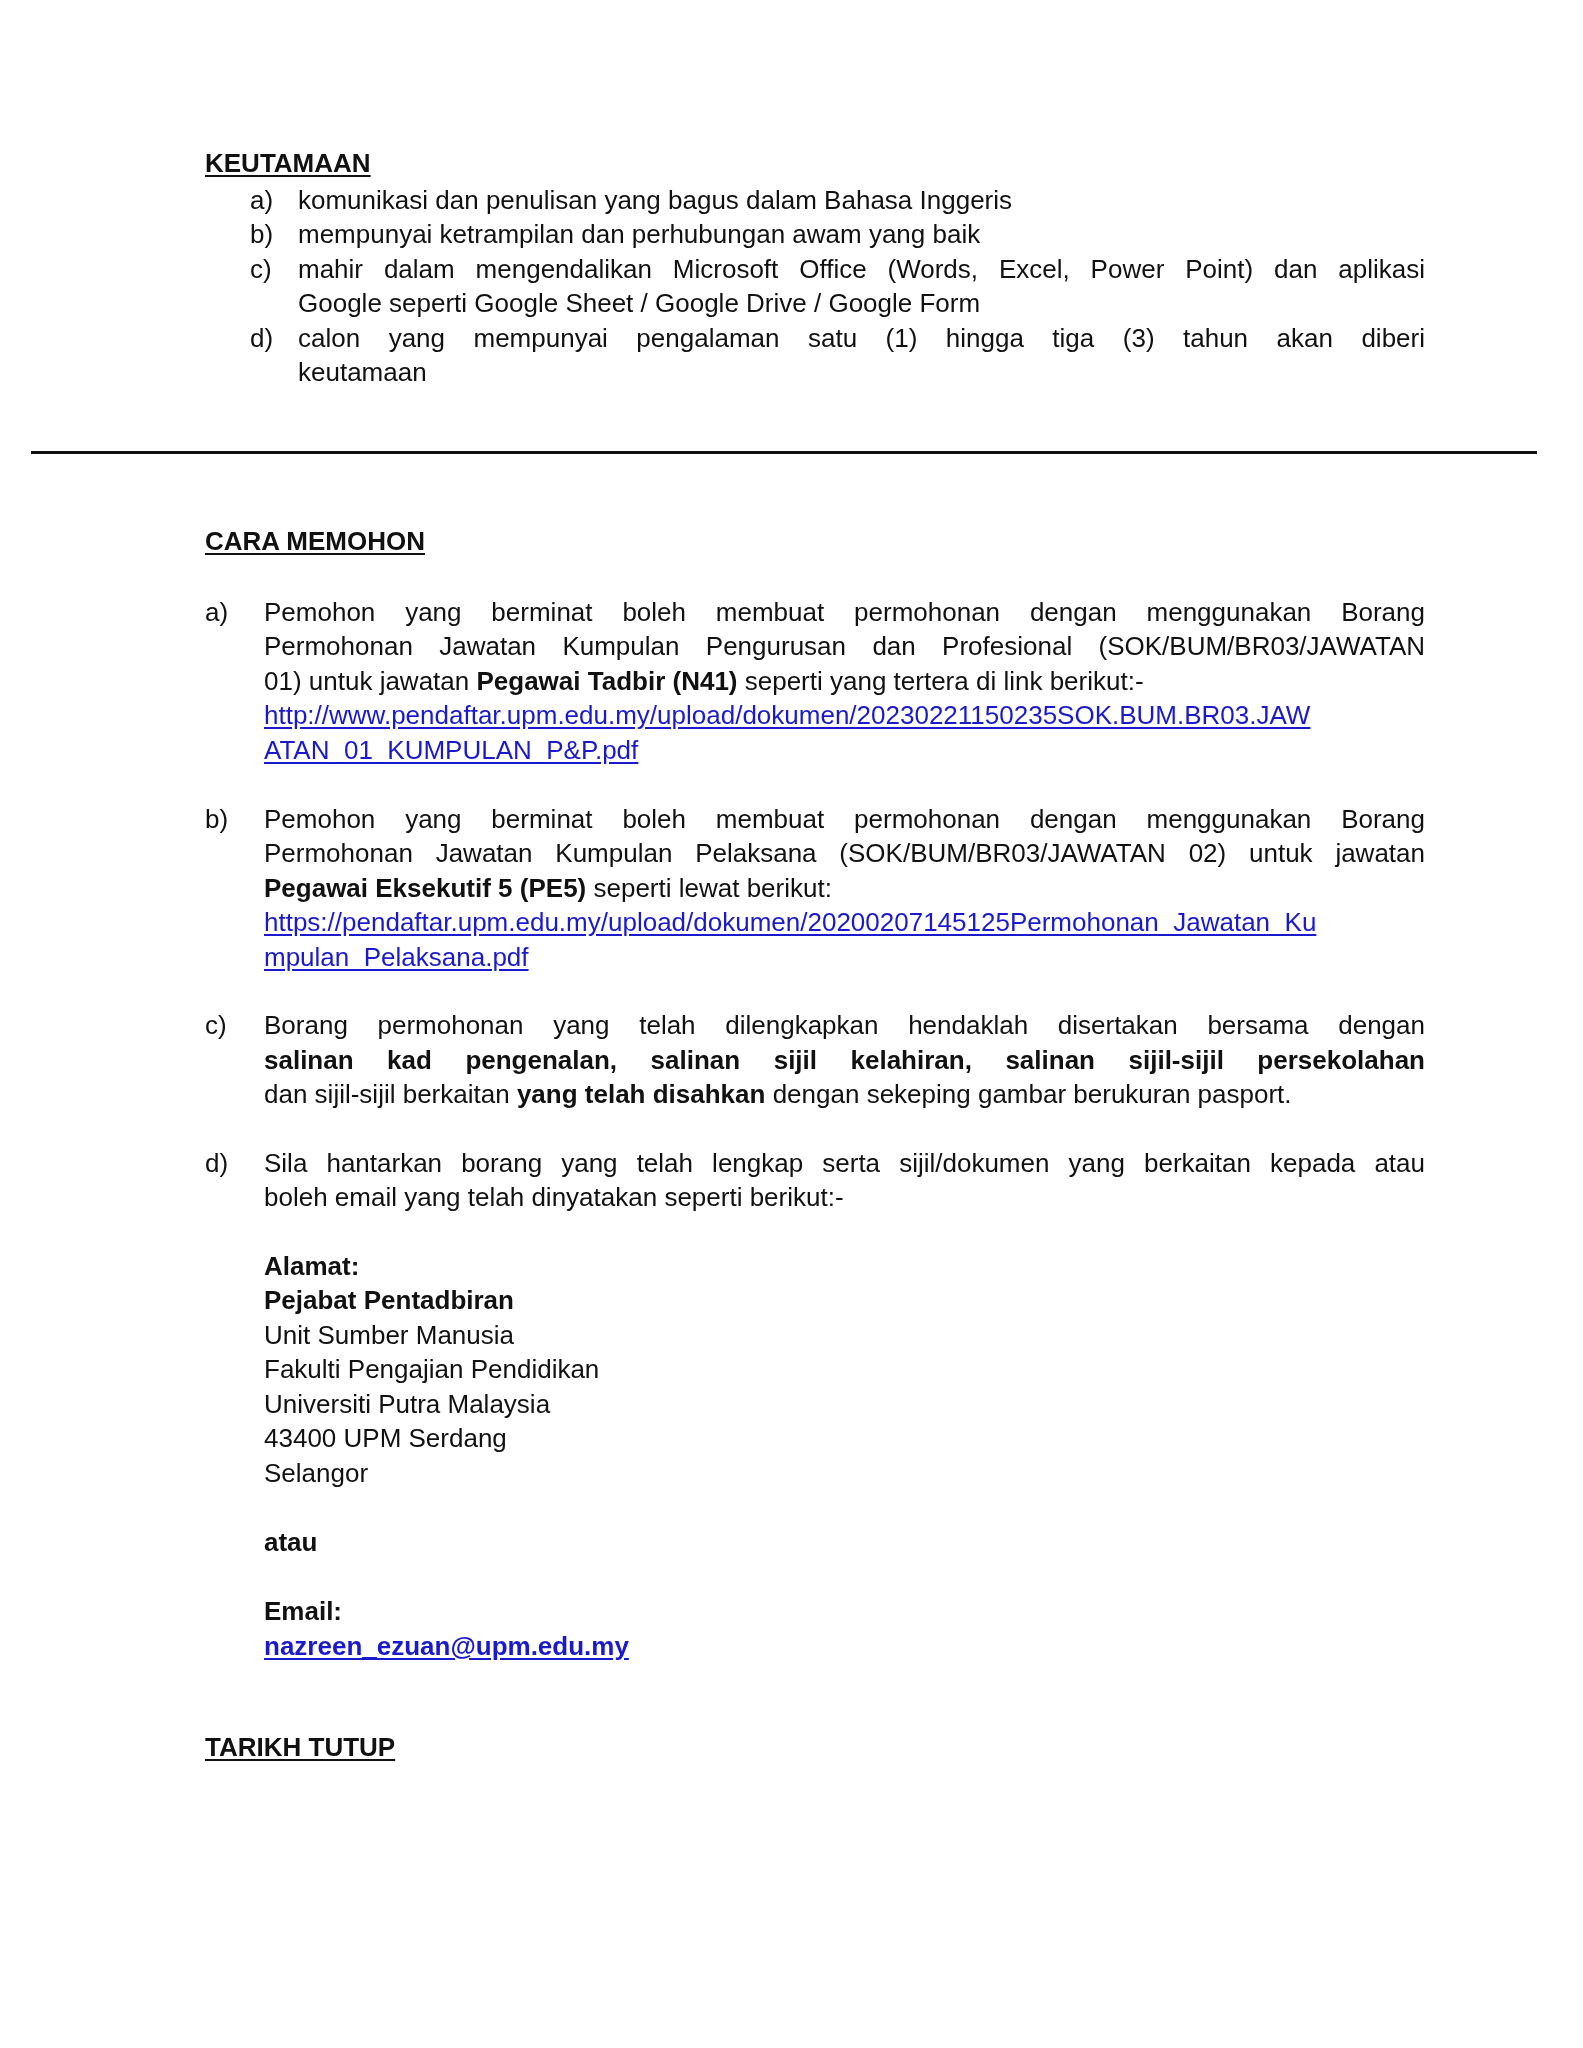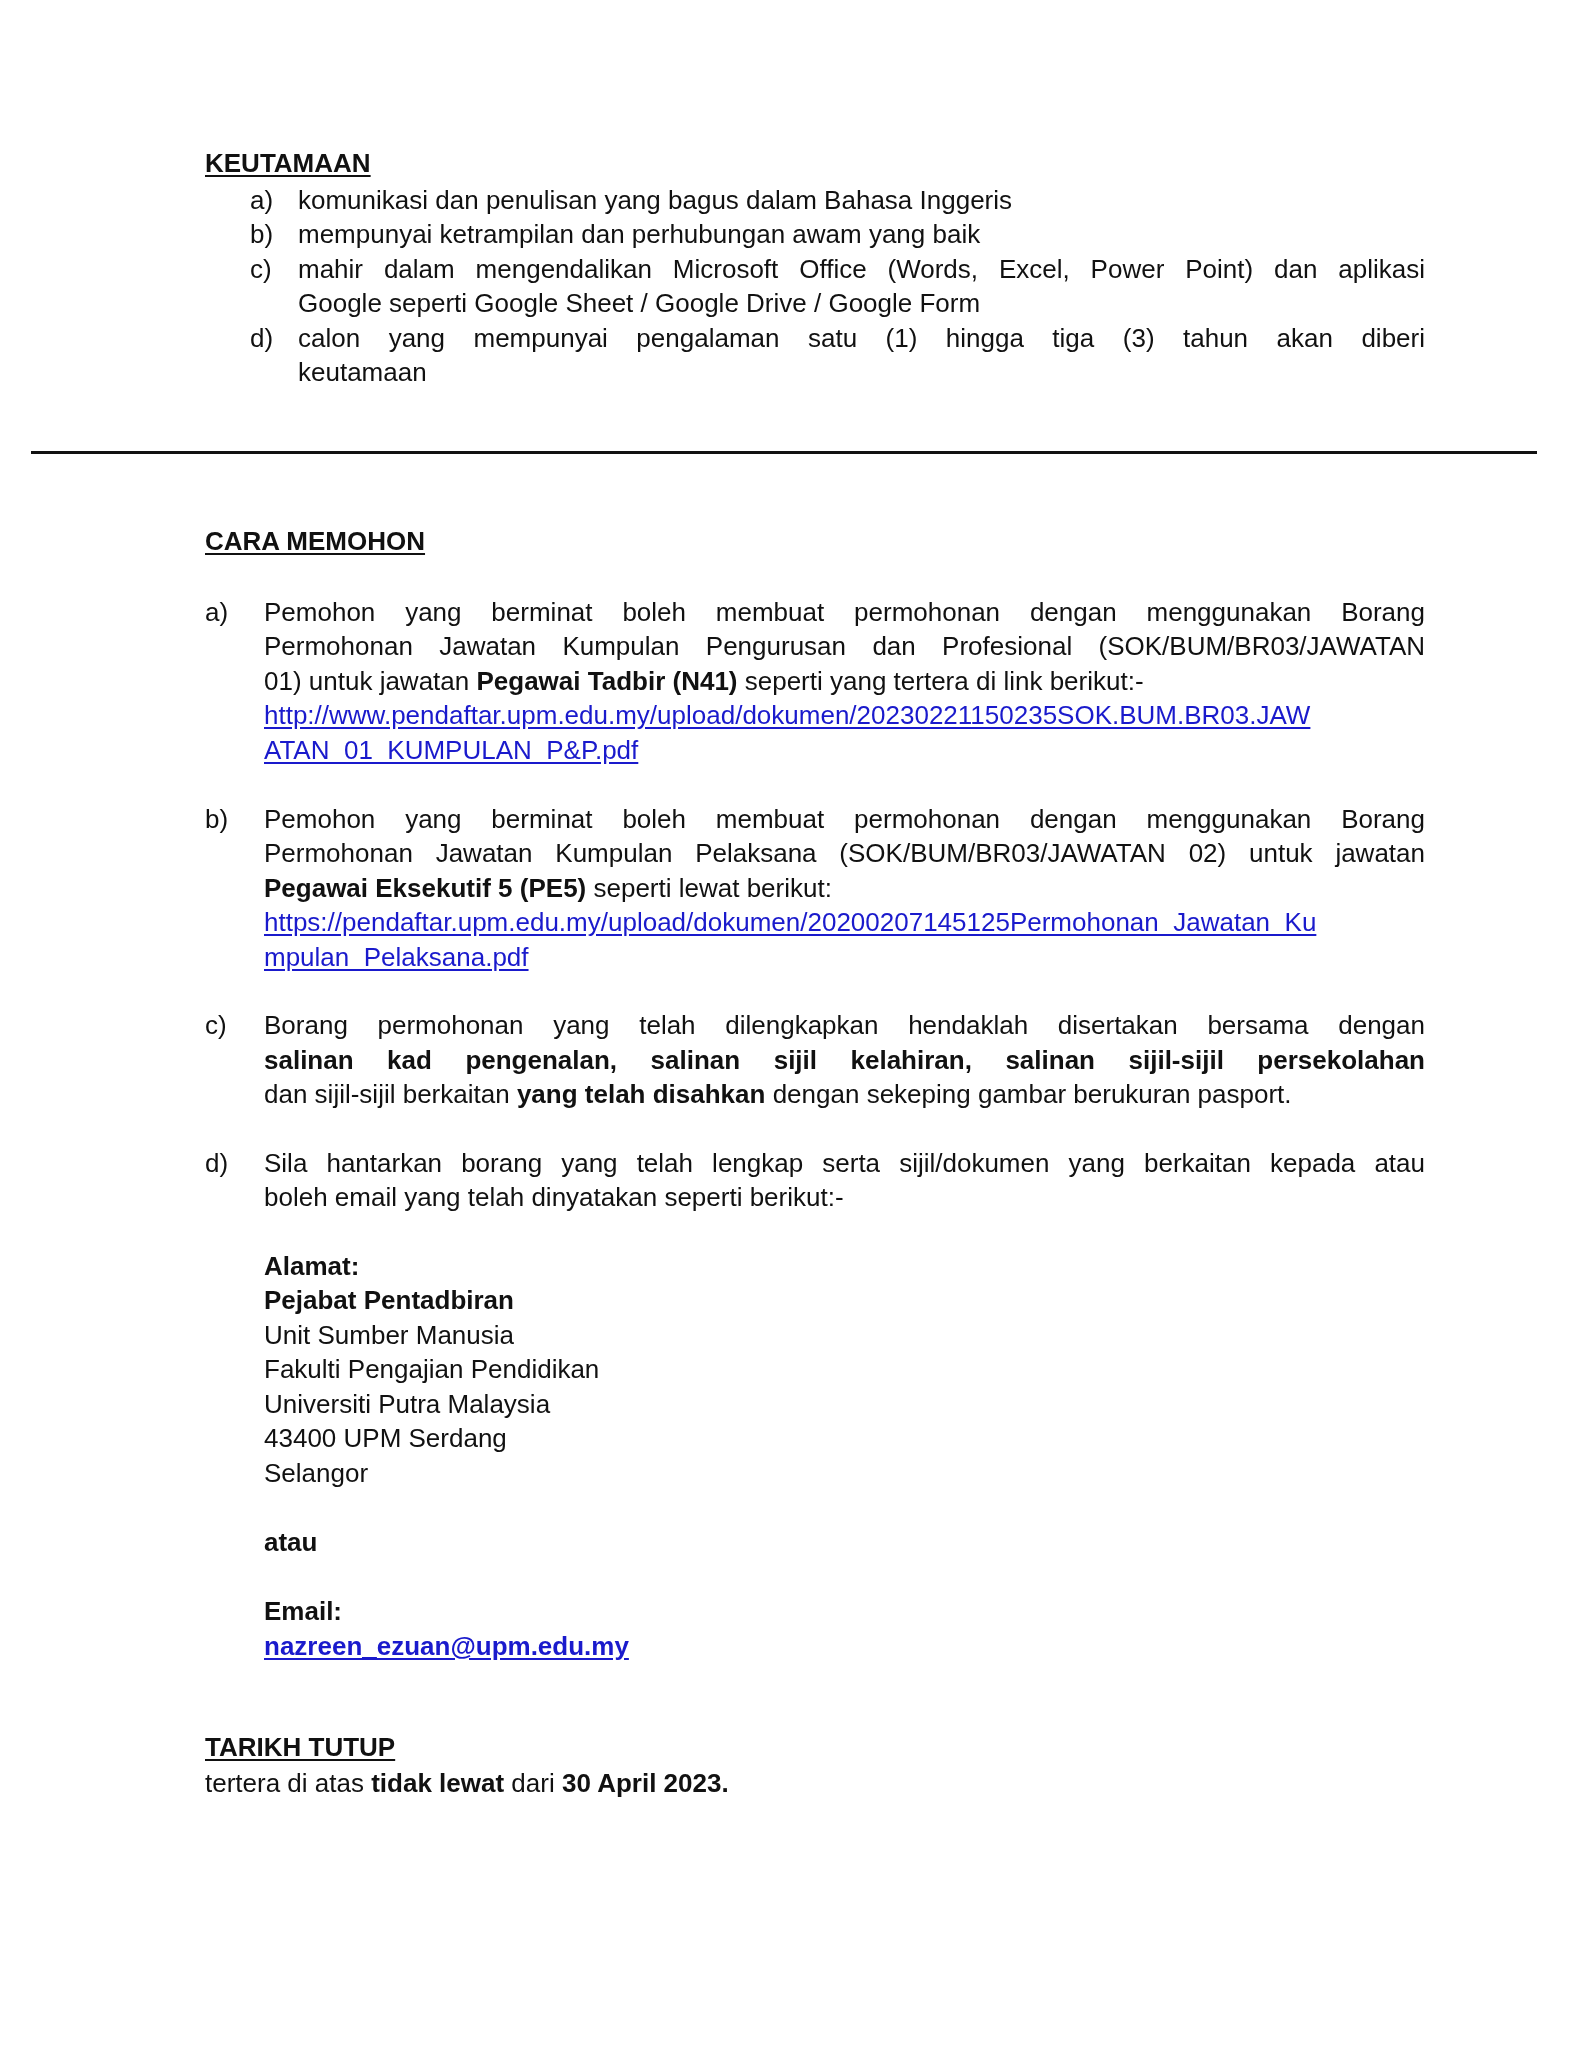--- a/index.html
+++ b/index.html
@@ -97,16 +97,15 @@
     <span class="addr" style="top:1456px;">Selangor</span>
 
     <b class="addr" style="top:1525px;">atau</b>
 
     <b class="addr" style="top:1594px;">Email:</b>
     <b class="addr link" style="top:1629px;">nazreen_ezuan@upm.edu.my</b>
   </div>
 
   <div class="heading" style="top:1732px;text-align:center;">TARIKH TUTUP</div>
   <div class="para" style="top:1766px;">
-    <div style="white-space:nowrap;"><span>tertera di atas </span><b>tidak lewat</b><span> dari </span><b>30 April 2023.</b></div>
   </div>
 
 </div>
 
 </body></html>

